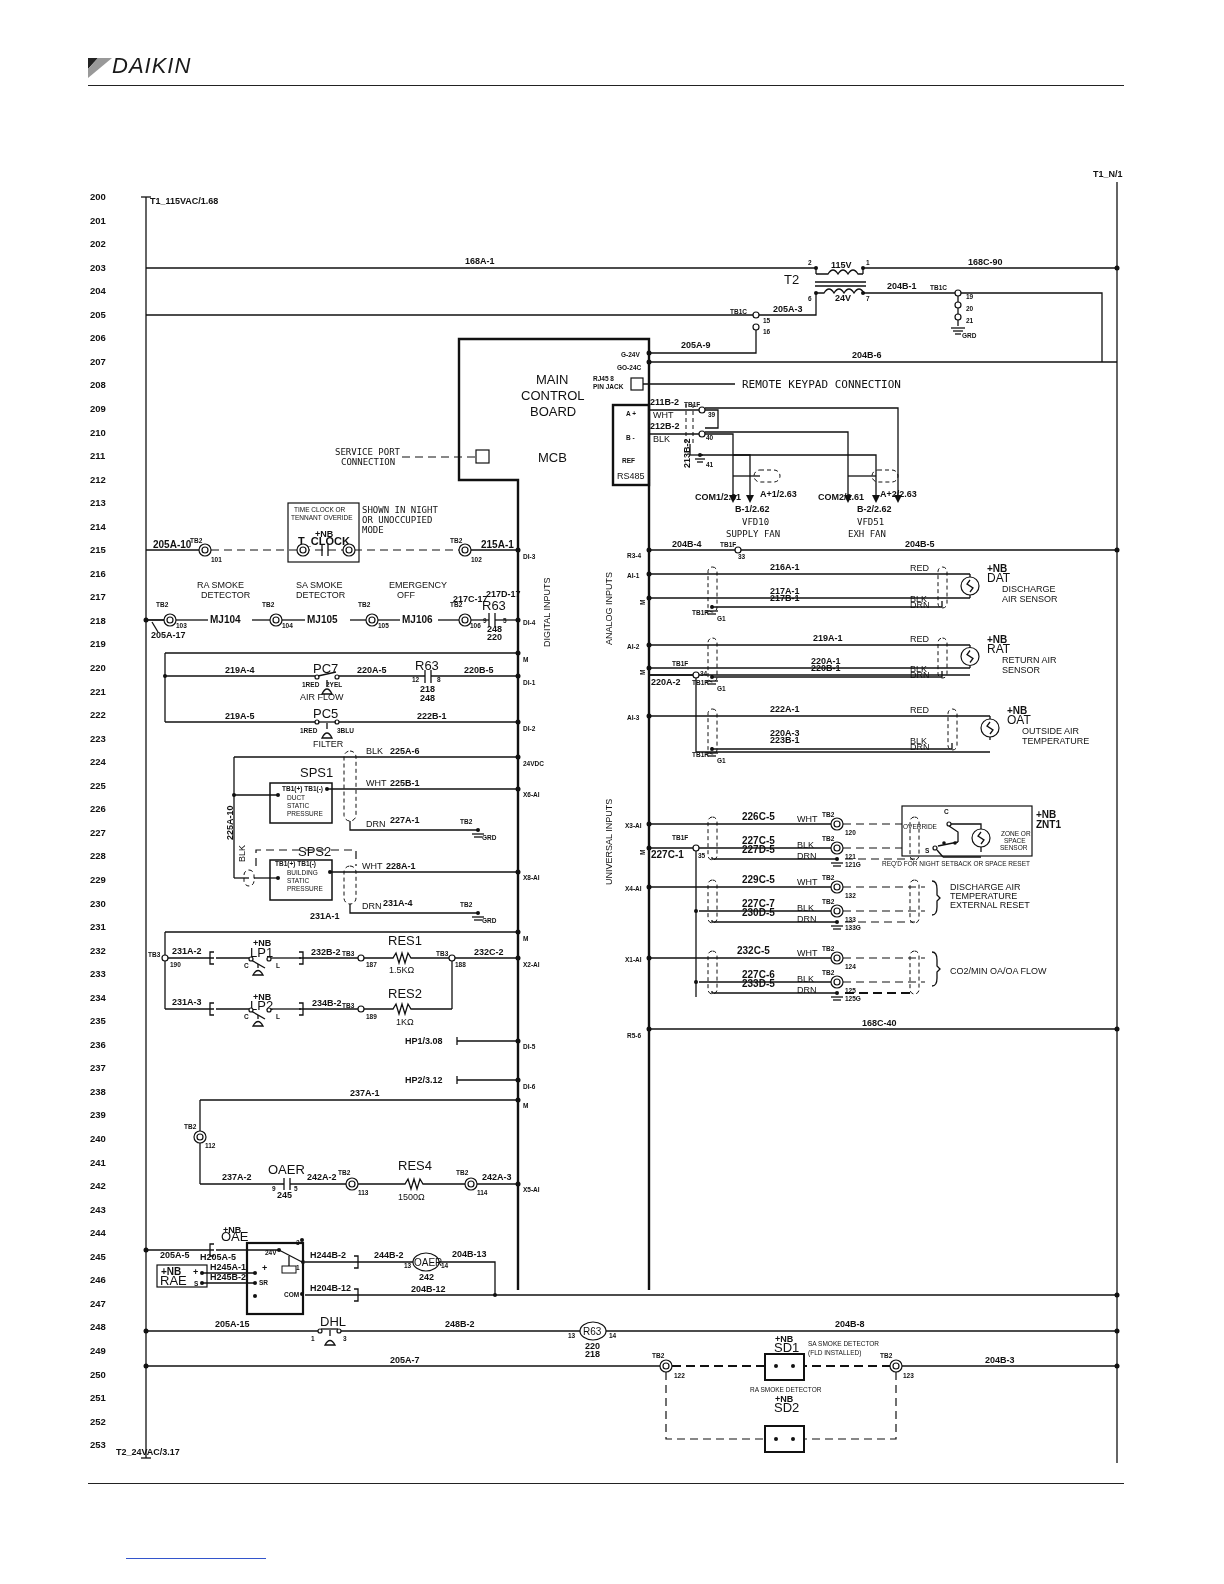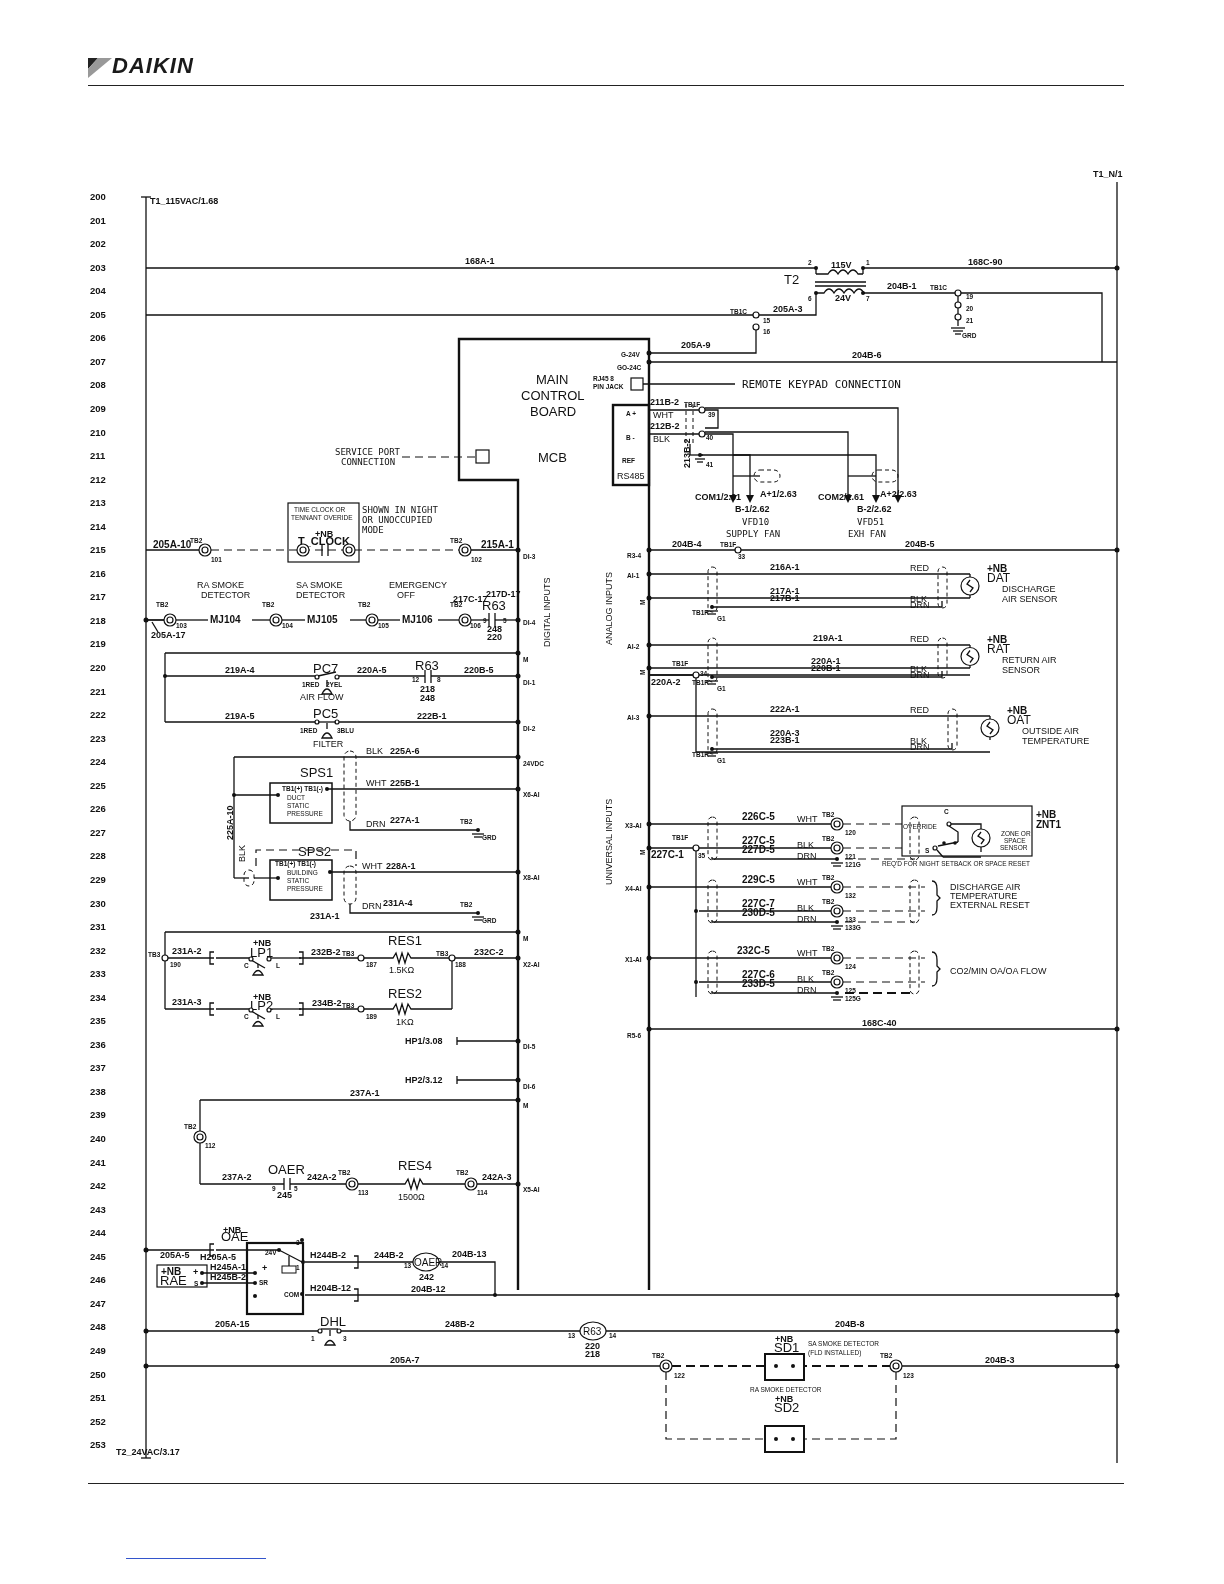--- a/index.html
+++ b/index.html
@@ -2,21 +2,21 @@
 <html><head>
 <meta charset="utf-8">
 <style>
   html,body{margin:0;padding:0;background:#fff;}
   body{width:1224px;height:1584px;position:relative;overflow:hidden;font-family:"Liberation Sans",sans-serif;color:#111;}
   #header-rule{position:absolute;left:88px;top:85px;width:1036px;height:1px;background:#222;}
   #footer-rule{position:absolute;left:88px;top:1483px;width:1036px;height:1px;background:#222;}
   #footer-link{position:absolute;left:126px;top:1558px;width:140px;height:1px;background:#3355cc;}
   #logo{position:absolute;left:88px;top:52px;width:140px;height:30px;}
   #logo .mark{position:absolute;left:0;top:0;}
-  #logo .word{position:absolute;left:24px;top:1px;font-family:"Liberation Sans",sans-serif;font-weight:bold;font-style:italic;font-size:22px;letter-spacing:1px;color:#1a1a1a;}
+  #logo .word{position:absolute;left:24px;top:1px;font-family:"Liberation Sans",sans-serif;font-weight:normal;font-style:italic;font-size:22px;letter-spacing:1px;color:#1a1a1a;}
   svg#diagram{position:absolute;left:0;top:0;}
   svg text{font-family:"Liberation Sans",sans-serif;fill:#111;}
   .w{stroke:#111;stroke-width:1.3;fill:none;}
   .wb{stroke:#111;stroke-width:2.4;fill:none;}
   .d{stroke:#111;stroke-width:1.2;fill:none;stroke-dasharray:8 5;}
   .db{stroke:#111;stroke-width:2.2;fill:none;stroke-dasharray:9 5;}
   .sh{stroke:#111;stroke-width:1;fill:none;stroke-dasharray:4 3;}
   .dot{fill:#111;}
   .term{fill:#fff;stroke:#111;stroke-width:1.2;}
   .rn{font-size:9.5px;font-weight:bold;}

